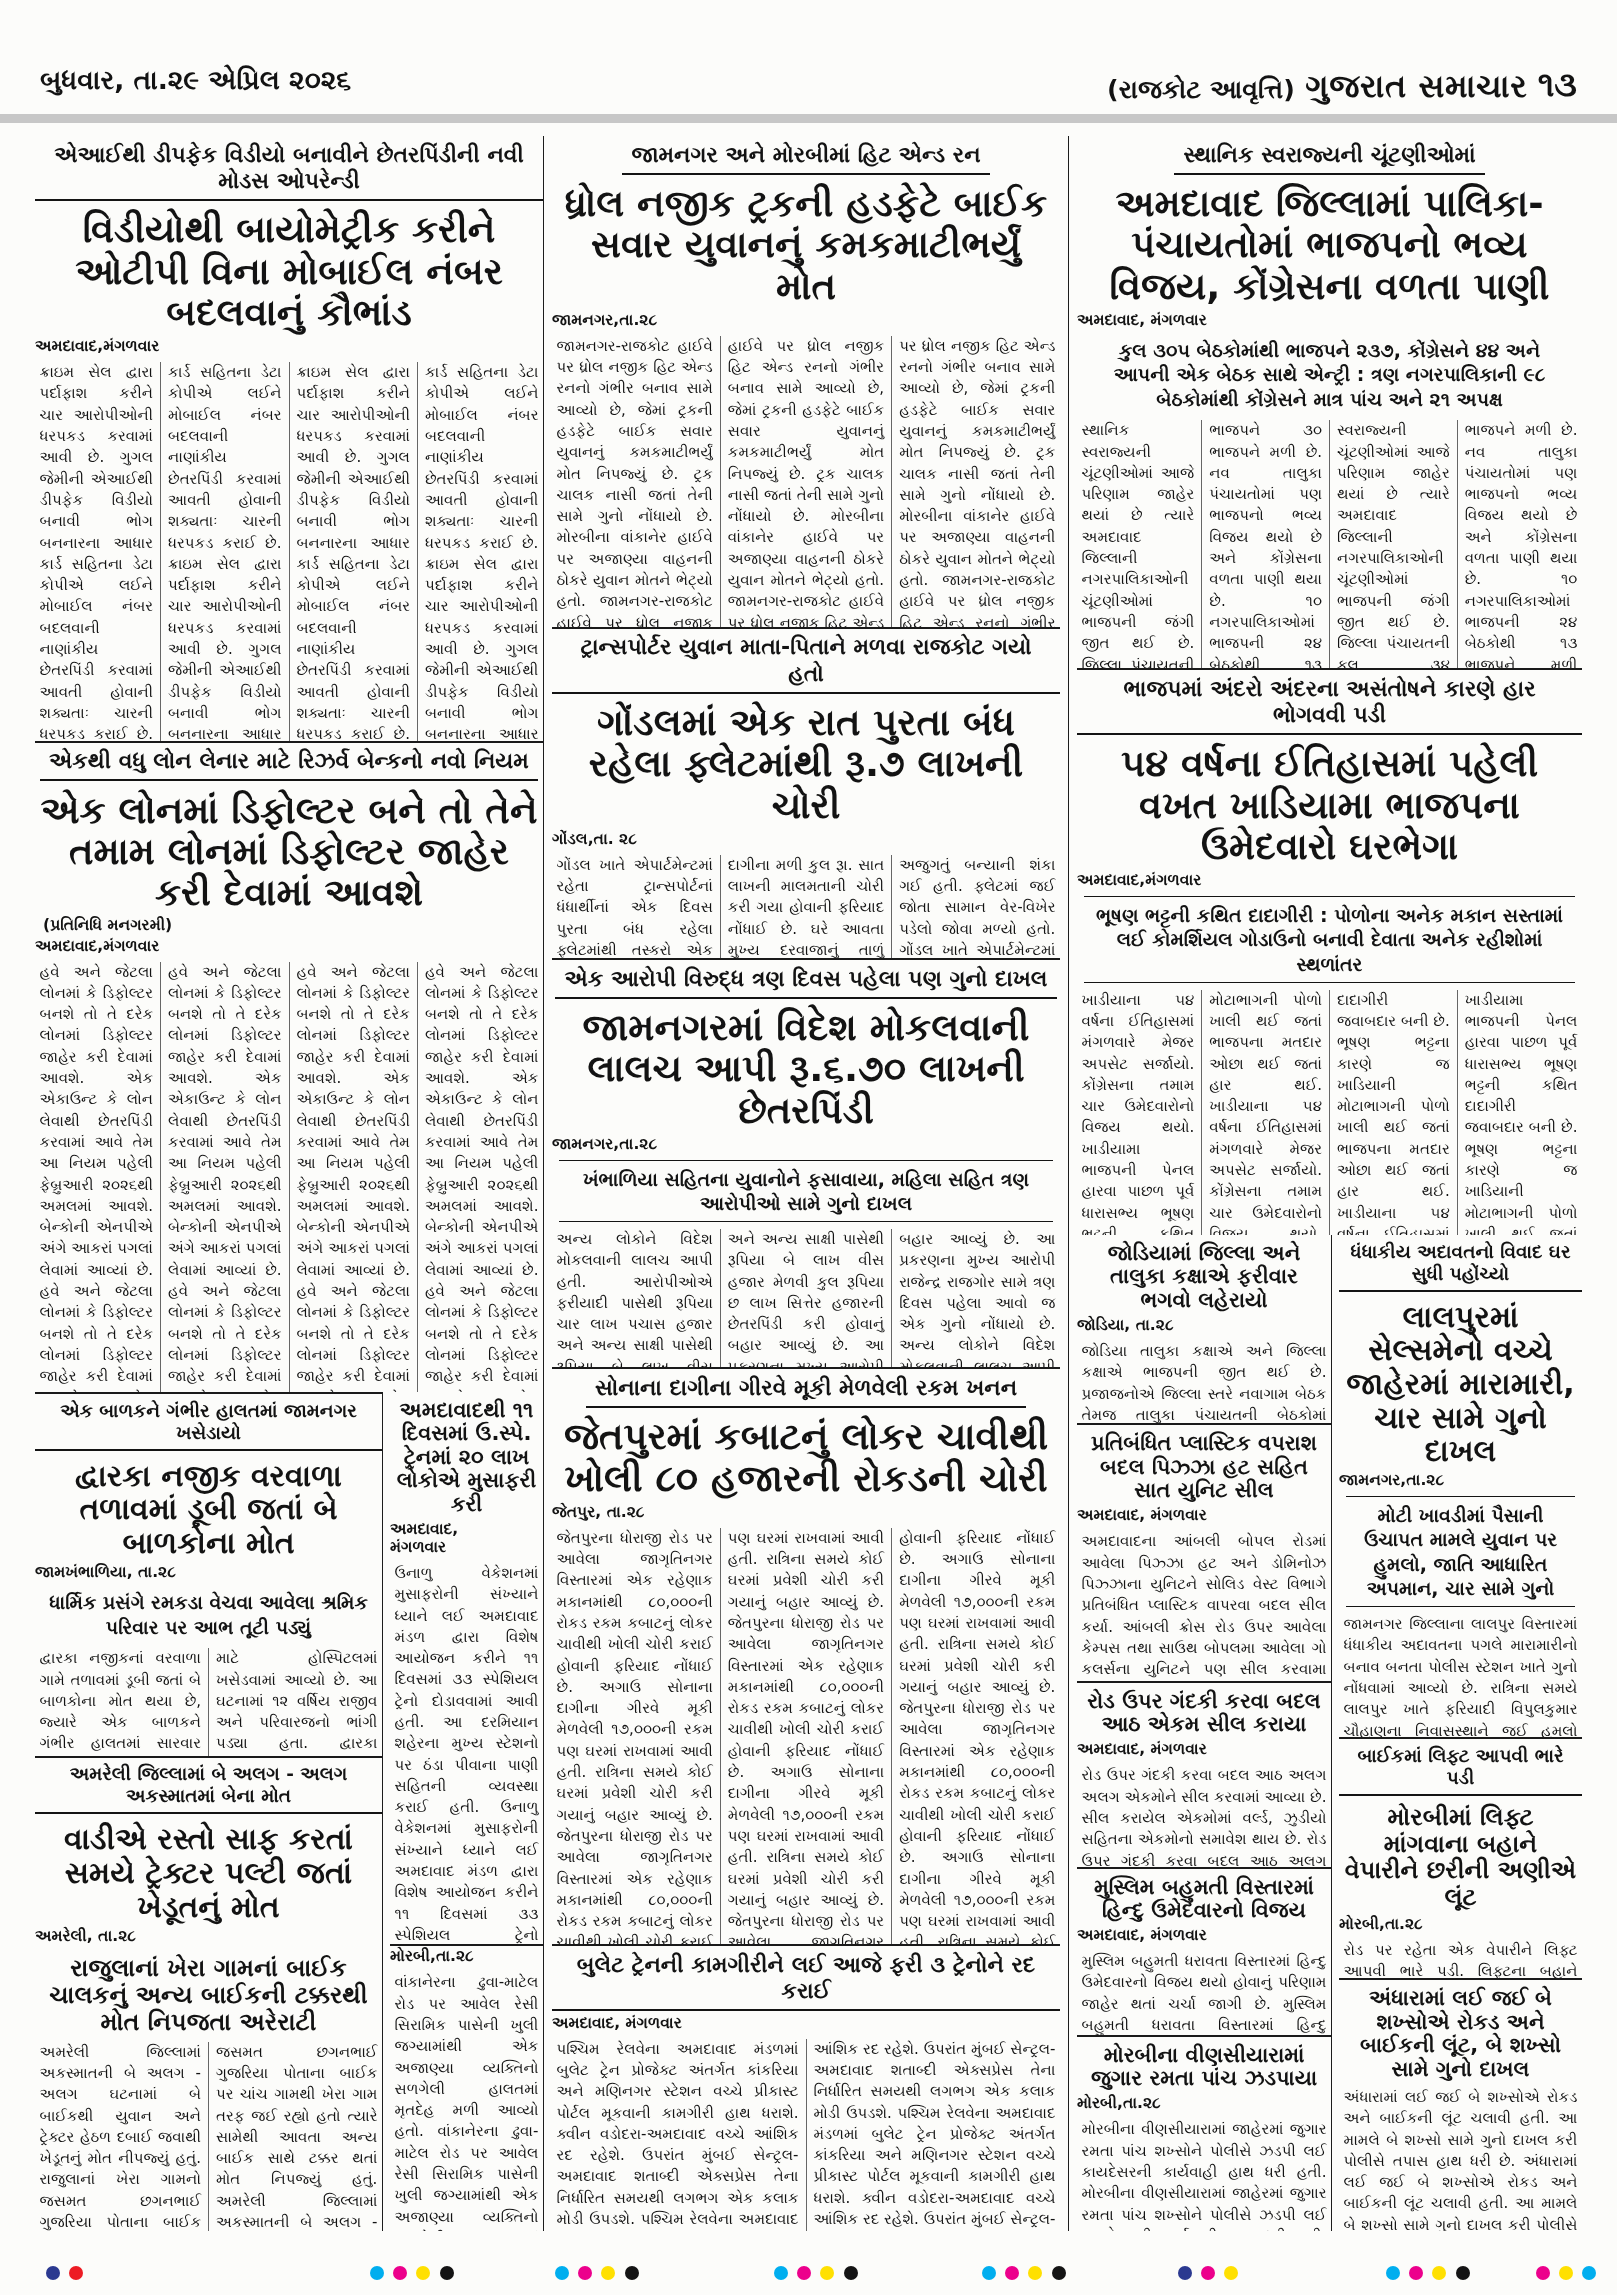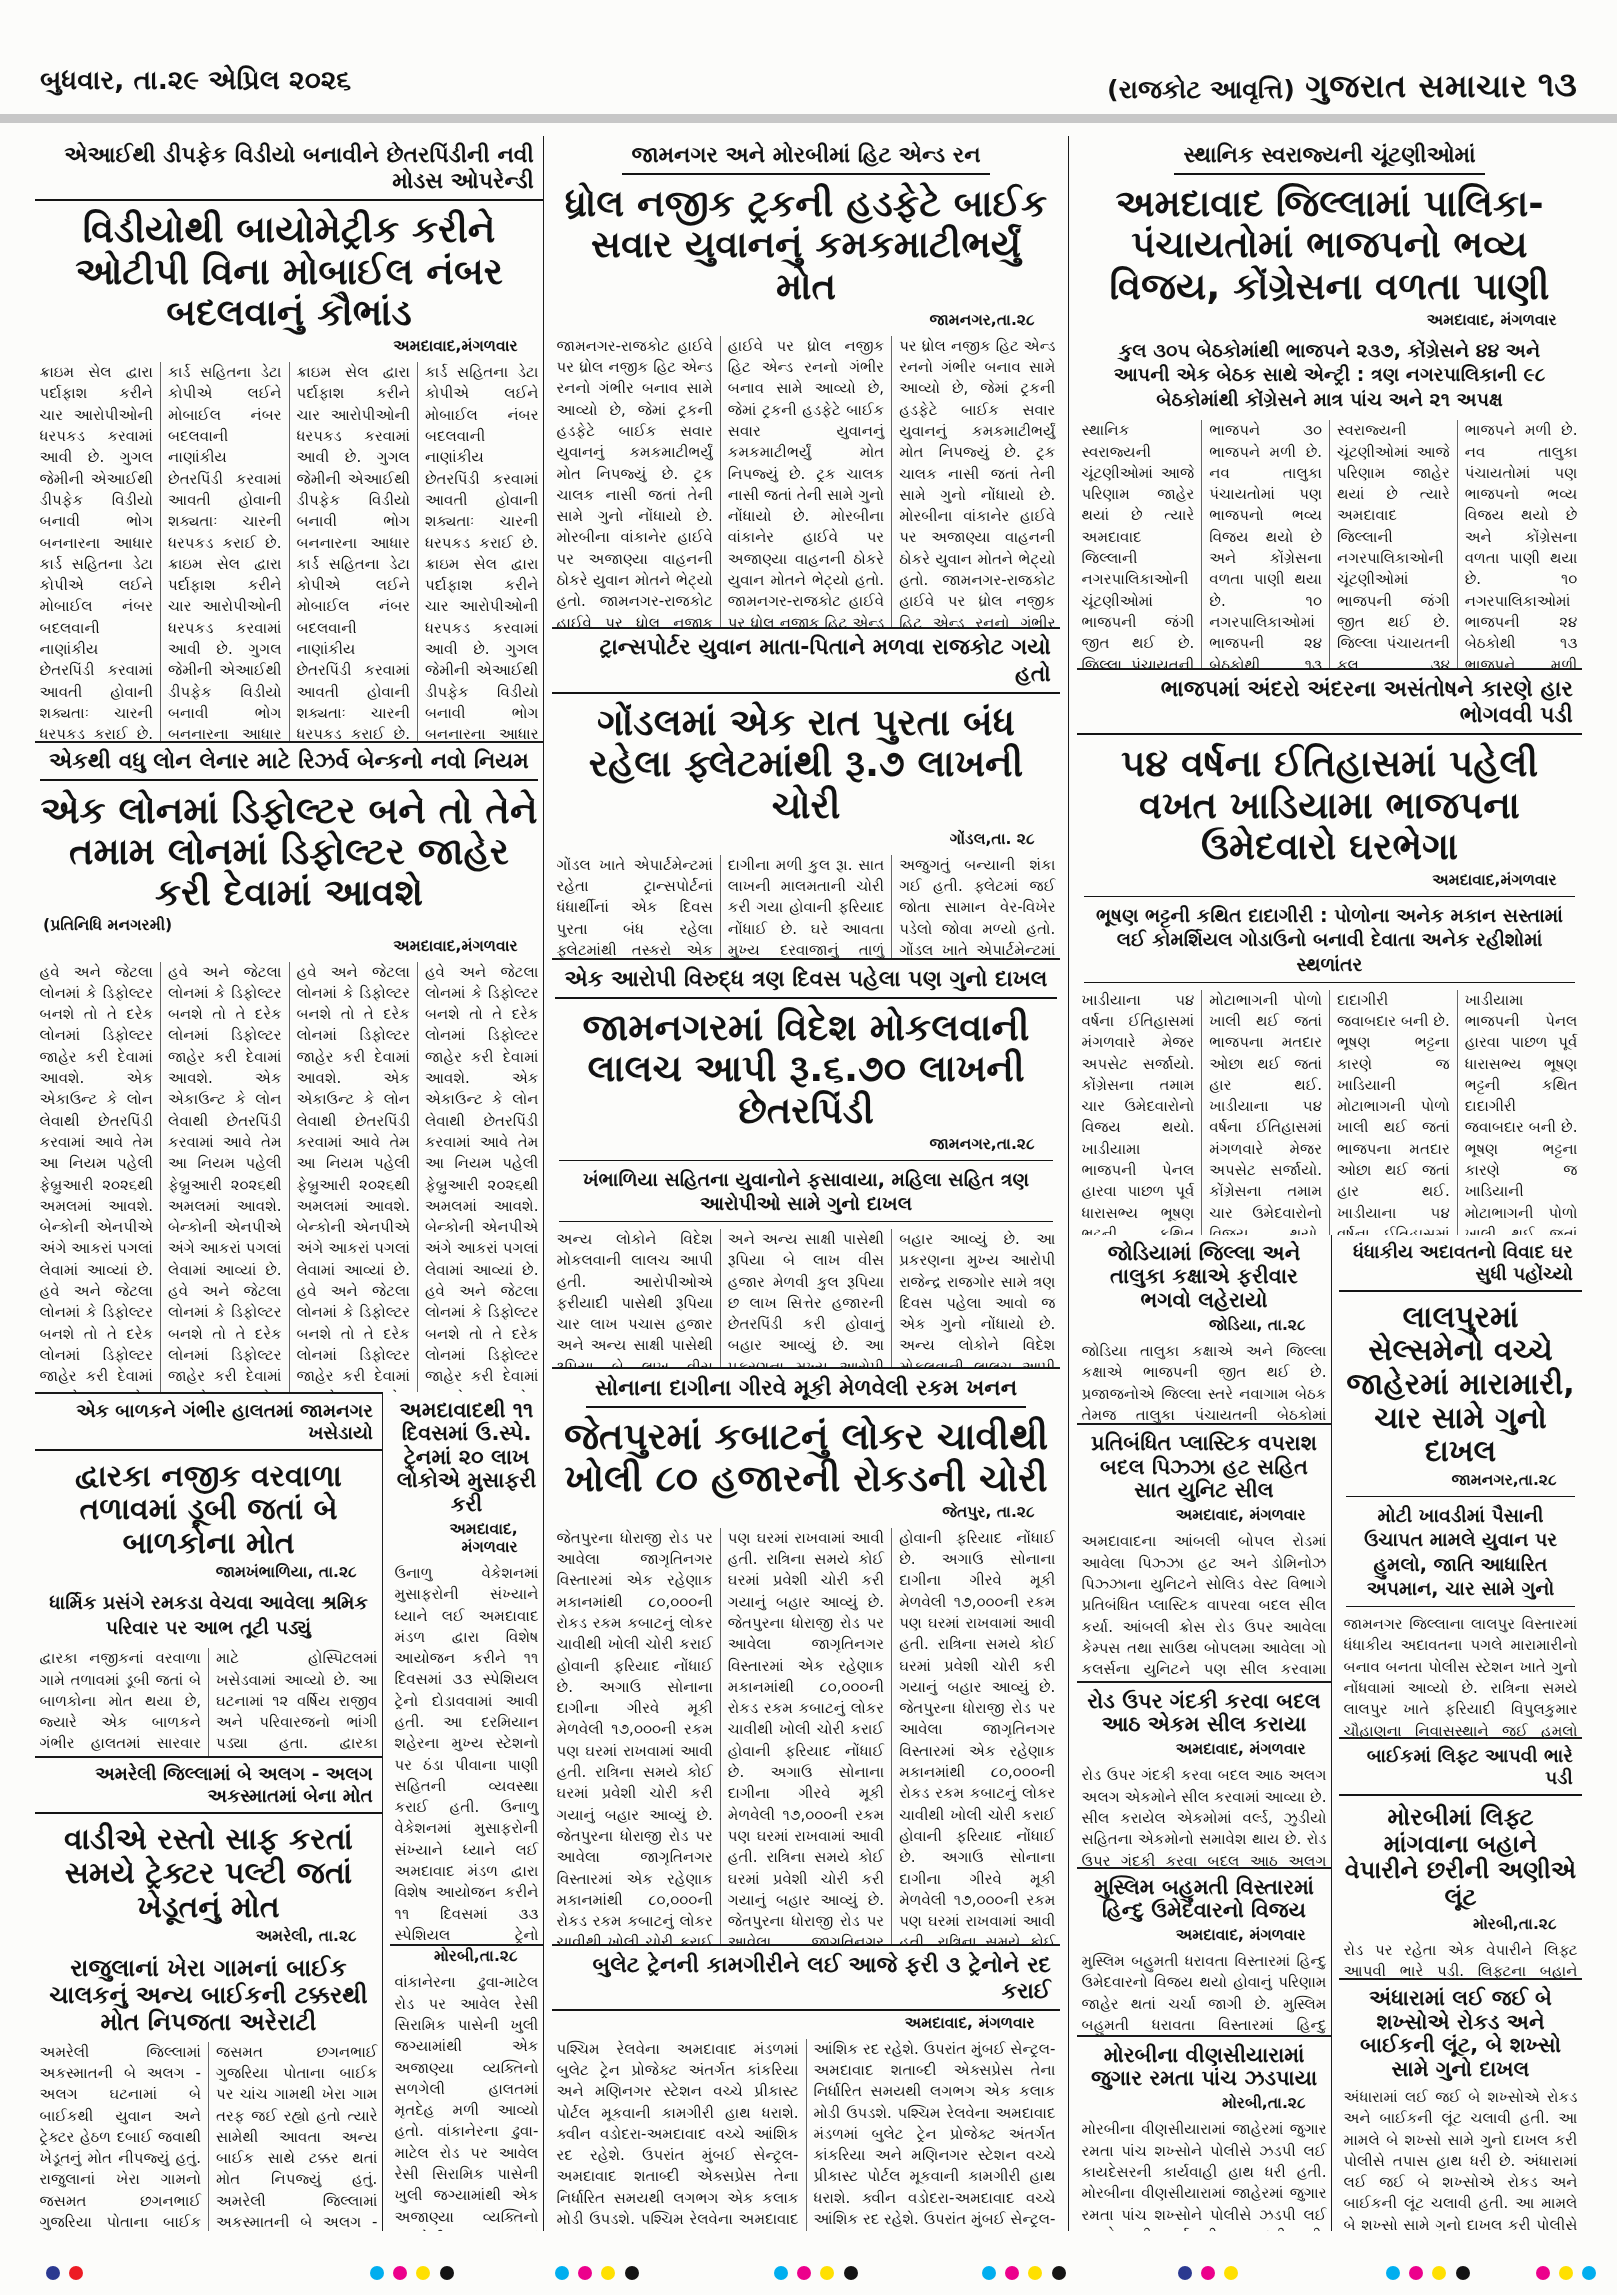--- a/index.html
+++ b/index.html
@@ -18,27 +18,27 @@
   .content{position:absolute;top:136px;left:35px;right:35px;bottom:64px;display:flex;}
   .colgroup{display:flex;flex-direction:column;overflow:hidden;}
   .cg-left{width:508px;}
   .cg-mid{width:508px;border-left:1.7px solid #1c1c1c;border-right:1.7px solid #1c1c1c;
           padding:0 8px;}
   .cg-right{flex:1;padding-left:8px;}
   
   .article{display:flex;flex-direction:column;overflow:hidden;border-top:2.3px solid #1a1a1a;}
   .article.first{border-top:none;}
   .kicker{text-align:center;font-weight:700;font-size:22px;line-height:1.2;padding:5.8px 0 1.2px;}
-  .kicker>span{display:inline-block;border-bottom:2.3px solid #141414;padding:0 9.2px 4.6px;text-align:right;}
+  .kicker>span{display:inline-block;border-bottom:2.3px solid #141414;padding:0 9.2px 4.6px;}
   .kicker.k-sm{font-size:18.5px;}
   .headline{text-align:center;font-weight:800;font-size:37px;line-height:1.12;padding:7px 4.6px 2.3px;}
   .hl-md{font-size:30px;}
   .hl-sm{font-size:24px;}
   .hl-xs{font-size:21px;}
-  .dateline{text-align:right;font-weight:700;font-size:15.6px;padding:1.2px 25.4px 3.5px 0;}
+  .dateline{font-weight:700;font-size:15.6px;padding:1.2px 25.4px 3.5px 0;}
   .byline{text-align:left;font-weight:700;font-size:15.6px;padding:0 0 1.2px 8px;}
   .subhead{text-align:center;font-weight:700;font-size:19px;line-height:1.28;margin:3.5px 7px;
            padding:5.8px 4.6px;border-top:1.7px solid #141414;border-bottom:1.7px solid #141414;}
   .subhead.plain{border:none;padding:2.3px 4.6px;}
   .bodytext{flex:1;overflow:hidden;font-size:15px;line-height:1.42;text-align:justify;
             padding:3.5px 4.6px;column-gap:15px;column-rule:0.6px solid #666;}
   .cols-1{column-count:1;}.cols-2{column-count:2;}.cols-3{column-count:3;}.cols-4{column-count:4;}
   .row{display:flex;overflow:hidden;}
   .subcol{display:flex;flex-direction:column;overflow:hidden;}
   .vdiv{border-left:1.7px solid #1c1c1c;}

